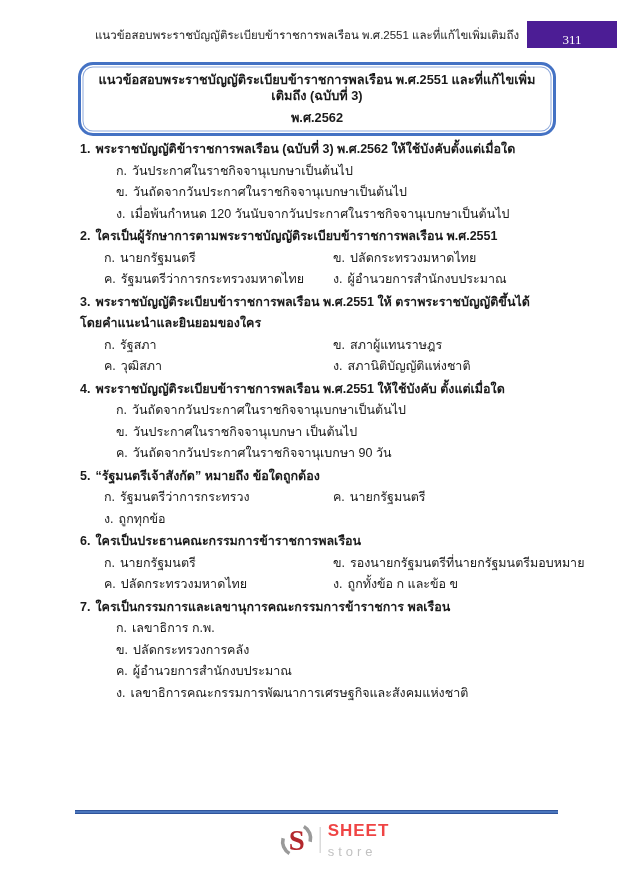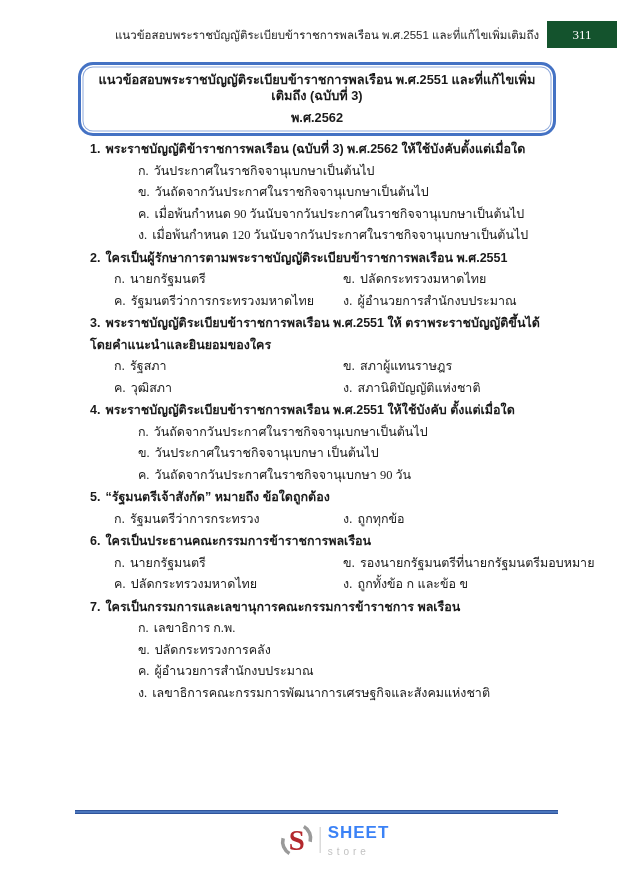--- a/index.html
+++ b/index.html
@@ -12,66 +12,66 @@
   
   .header-row {
     position:absolute; top:21px; left:80px; right:3px; height:27px;
     display:flex; align-items:center;
   }
   .running-title {
     flex:1; text-align:right; padding-right:8px;
     font-size:11.5px; color:#1f1f1f; white-space:nowrap; overflow:hidden;
   }
   .page-number-box {
-    width:70px; height:27px; background:#14532d; color:#ffffff;
-    display:flex; align-items:center; justify-content:center;
+    width:90px; height:27px; background:#4c1d95; color:#ffffff;
+    display:flex; align-items:flex-end; justify-content:center;
     font-family:"Liberation Serif","DejaVu Serif",serif; font-size:13px;
   }
   
   .title-box {
     position:absolute; top:62px; left:78px; width:478px; height:74px;
     border:3px solid #4472c4; border-radius:15px; background:#ffffff;
     box-shadow: inset 0 0 0 1.5px #ffffff, inset 0 0 0 2.5px #8faadc;
     display:flex; flex-direction:column; align-items:center; justify-content:center;
     gap:6px; padding:4px 10px; text-align:center;
   }
   .title-box .t-line { font-weight:bold; font-size:12.8px; line-height:1.25; }
   
   .questions {
-    position:absolute; top:139px; left:90px; width:470px;
+    position:absolute; top:139px; left:80px; width:470px;
     font-size:12.5px; line-height:21.5px;
   }
   .question { margin-bottom:1px; }
   .q-heading { font-weight:bold; }
   .q-heading .q-number { margin-right:5px; }
-  .options-list { margin-left:48px;font-family:Liberation Serif, serif; }
+  .options-list { margin-left:36px; }
   .options-grid {
     margin-left:24px;
     display:grid; grid-template-columns:229px 1fr;
   }
   .option { white-space:nowrap; }
   .options-list .option { white-space:normal; }
   .opt-label { margin-right:5px; }
   
   .footer-line {
     position:absolute; top:810px; left:75px; width:483px; height:4px;
     background:#4a76bd; border-top:1px solid #30549b; border-bottom:1px solid #30549b;
   }
   .footer-logo {
     position:absolute; top:822px; left:50%; transform:translateX(-50%);
     margin-left:24px; display:flex; align-items:center;
   }
   .logo-mark { width:36px; height:36px; flex:0 0 auto; }
   .logo-divider { width:1px; height:26px; background:#c9c9c9; margin:0 7px 0 5px; }
   .logo-text-stack { display:flex; flex-direction:column; line-height:1; }
   .logo-brand {
-    font-size:17px; font-weight:bold; color:#3b82f6; letter-spacing:1px;
+    font-size:17px; font-weight:bold; color:#ef4444; letter-spacing:1px;
   }
   .logo-sub {
-    font-size:10px; color:#c2c2c2; letter-spacing:4px; margin-top:6px;
+    font-size:13px; color:#c2c2c2; letter-spacing:4px; margin-top:6px;
   }
 </style>
 </head>
 <body>
 
 <div class="page">
 
   <div class="header-row">
     <div class="running-title">แนวข้อสอบพระราชบัญญัติระเบียบข้าราชการพลเรือน พ.ศ.2551 และที่แก้ไขเพิ่มเติมถึง</div>
     <div class="page-number-box">
@@ -86,21 +86,20 @@
 
   <div class="questions">
 
     <div class="question">
       <div class="q-heading">
         <span class="q-number">1.</span><span>พระราชบัญญัติข้าราชการพลเรือน (ฉบับที่ 3) พ.ศ.2562 ให้ใช้บังคับตั้งแต่เมื่อใด</span>
       </div>
       <div class="options-list">
         <div class="option"><span class="opt-label">ก.</span><span>วันประกาศในราชกิจจานุเบกษาเป็นต้นไป</span></div>
         <div class="option"><span class="opt-label">ข.</span><span>วันถัดจากวันประกาศในราชกิจจานุเบกษาเป็นต้นไป</span></div>
-        <div class="option"><span class="opt-label">ค.</span><span>เมื่อพ้นกำหนด 90 วันนับจากวันประกาศในราชกิจจานุเบกษาเป็นต้นไป</span></div>
         <div class="option"><span class="opt-label">ง.</span><span>เมื่อพ้นกำหนด 120 วันนับจากวันประกาศในราชกิจจานุเบกษาเป็นต้นไป</span></div>
       </div>
     </div>
 
     <div class="question">
       <div class="q-heading">
         <span class="q-number">2.</span><span>ใครเป็นผู้รักษาการตามพระราชบัญญัติระเบียบข้าราชการพลเรือน พ.ศ.2551</span>
       </div>
       <div class="options-grid">
         <div class="option"><span class="opt-label">ก.</span><span>นายกรัฐมนตรี</span></div>
@@ -132,20 +131,21 @@
         <div class="option"><span class="opt-label">ค.</span><span>วันถัดจากวันประกาศในราชกิจจานุเบกษา 90 วัน</span></div>
       </div>
     </div>
 
     <div class="question">
       <div class="q-heading">
         <span class="q-number">5.</span><span>“รัฐมนตรีเจ้าสังกัด” หมายถึง ข้อใดถูกต้อง</span>
       </div>
       <div class="options-grid">
         <div class="option"><span class="opt-label">ก.</span><span>รัฐมนตรีว่าการกระทรวง</span></div>
+        <div class="option"><span class="opt-label">ค.</span><span>นายกรัฐมนตรี</span></div>
         <div class="option"><span class="opt-label">ง.</span><span>ถูกทุกข้อ</span></div>
       </div>
     </div>
 
     <div class="question">
       <div class="q-heading">
         <span class="q-number">6.</span><span>ใครเป็นประธานคณะกรรมการข้าราชการพลเรือน</span>
       </div>
       <div class="options-grid">
         <div class="option"><span class="opt-label">ก.</span><span>นายกรัฐมนตรี</span></div>

